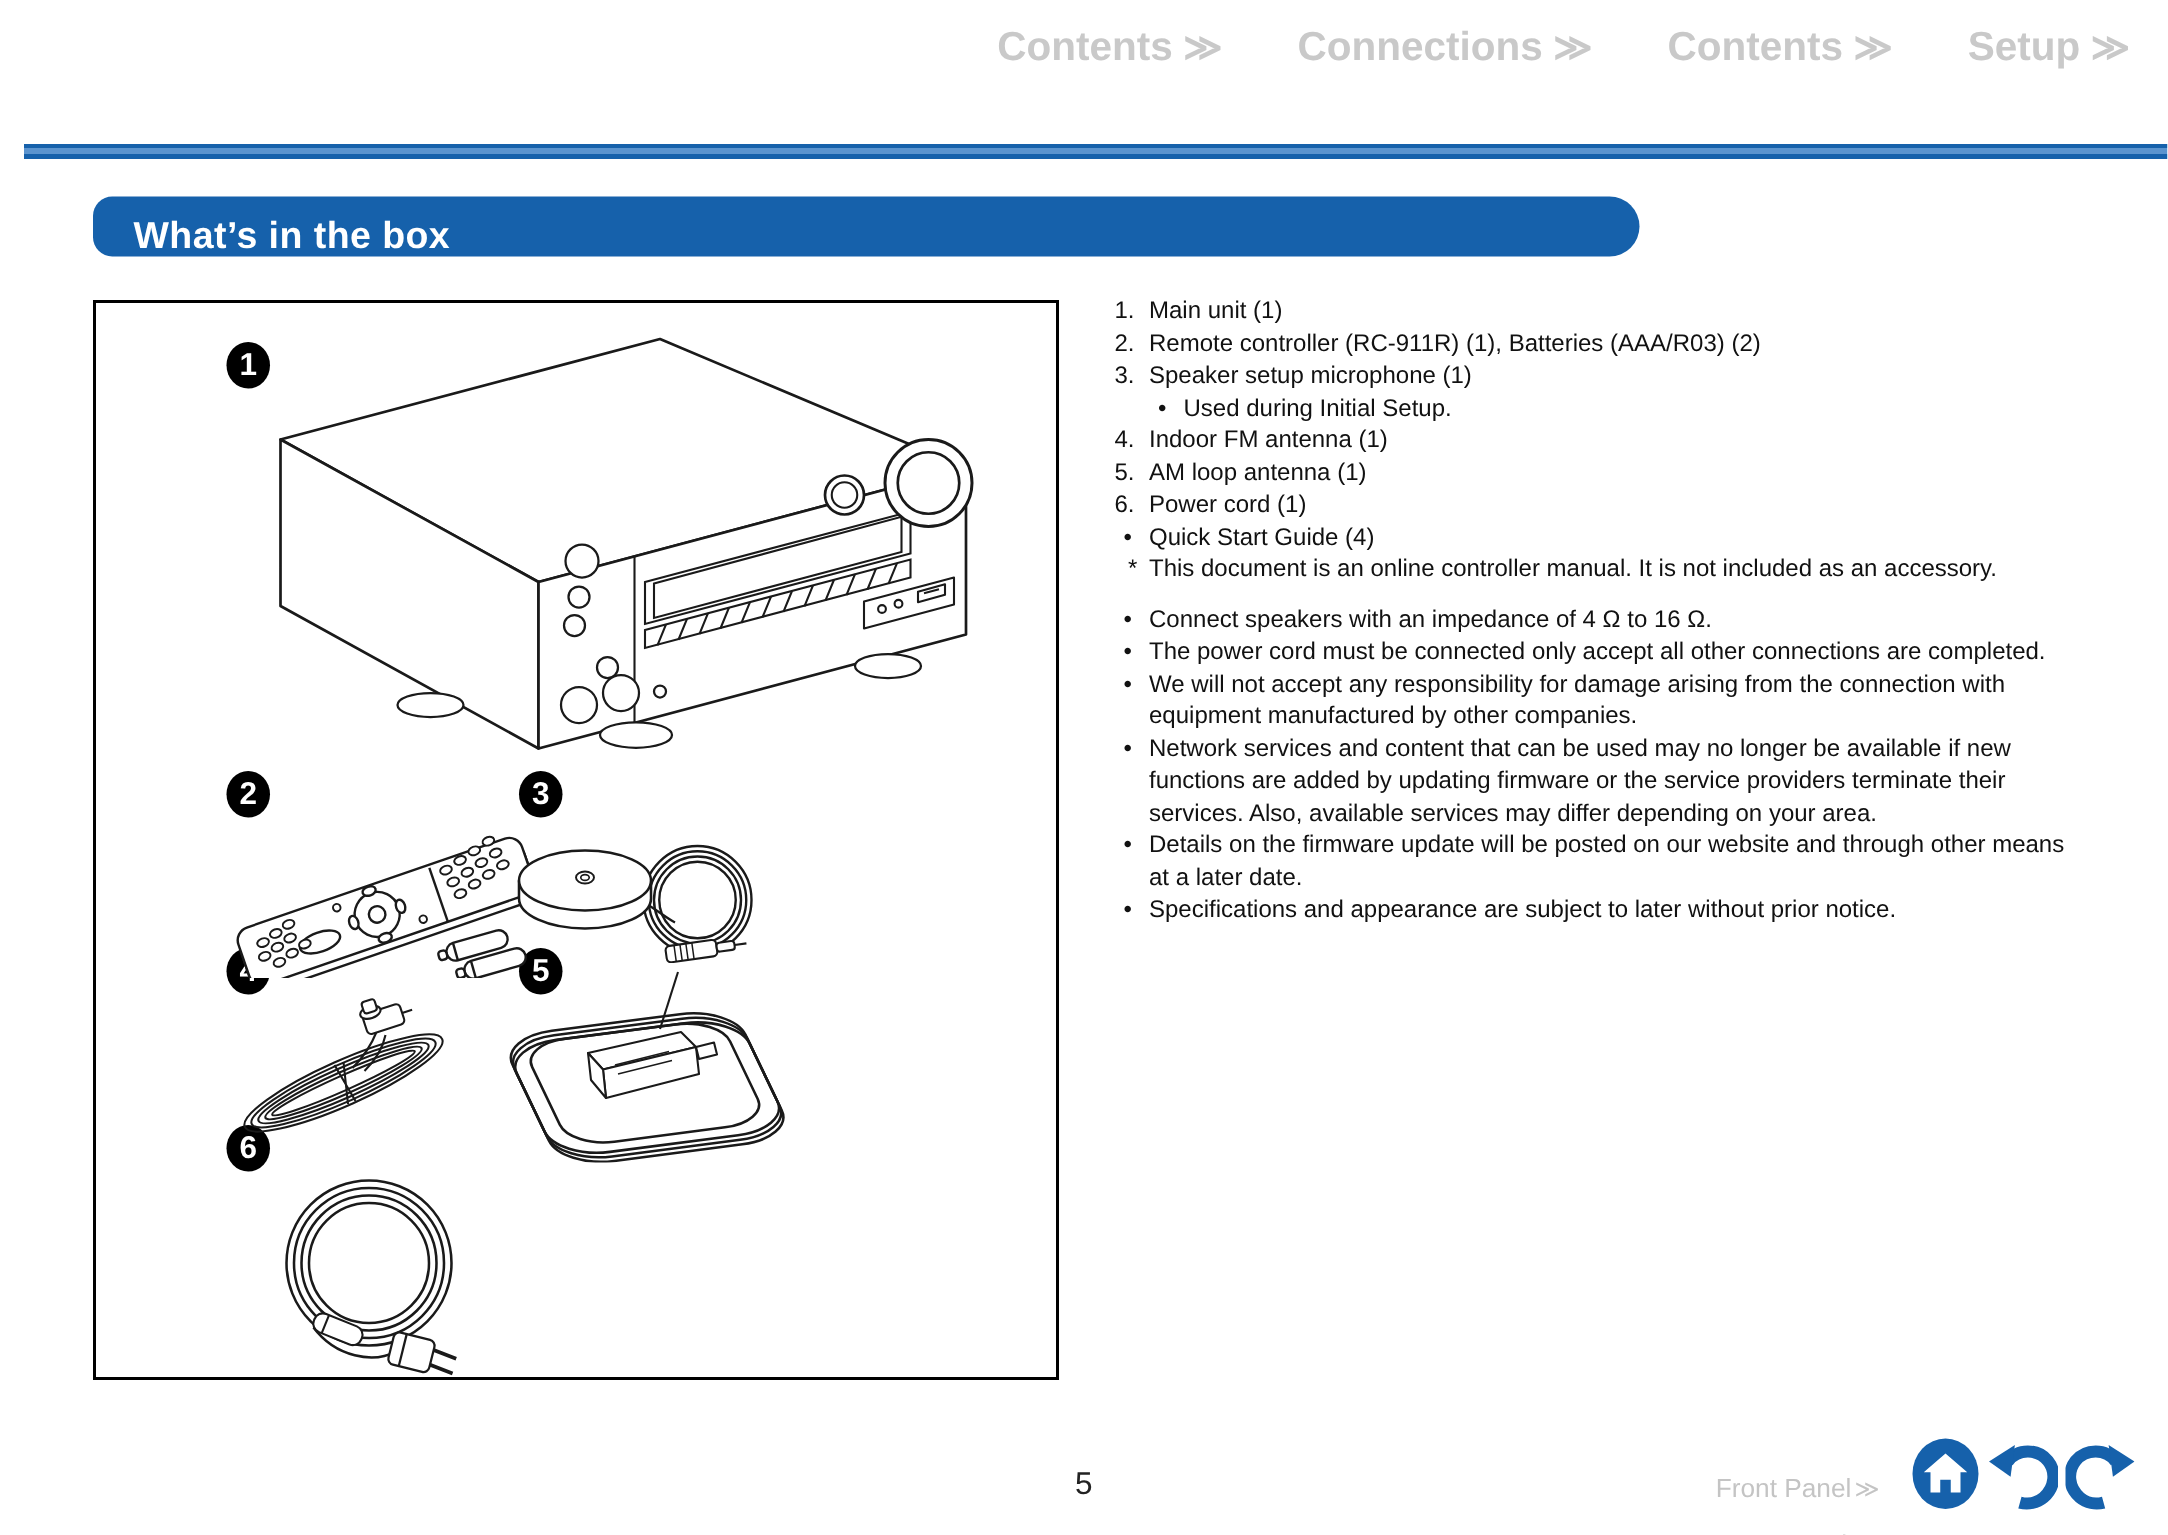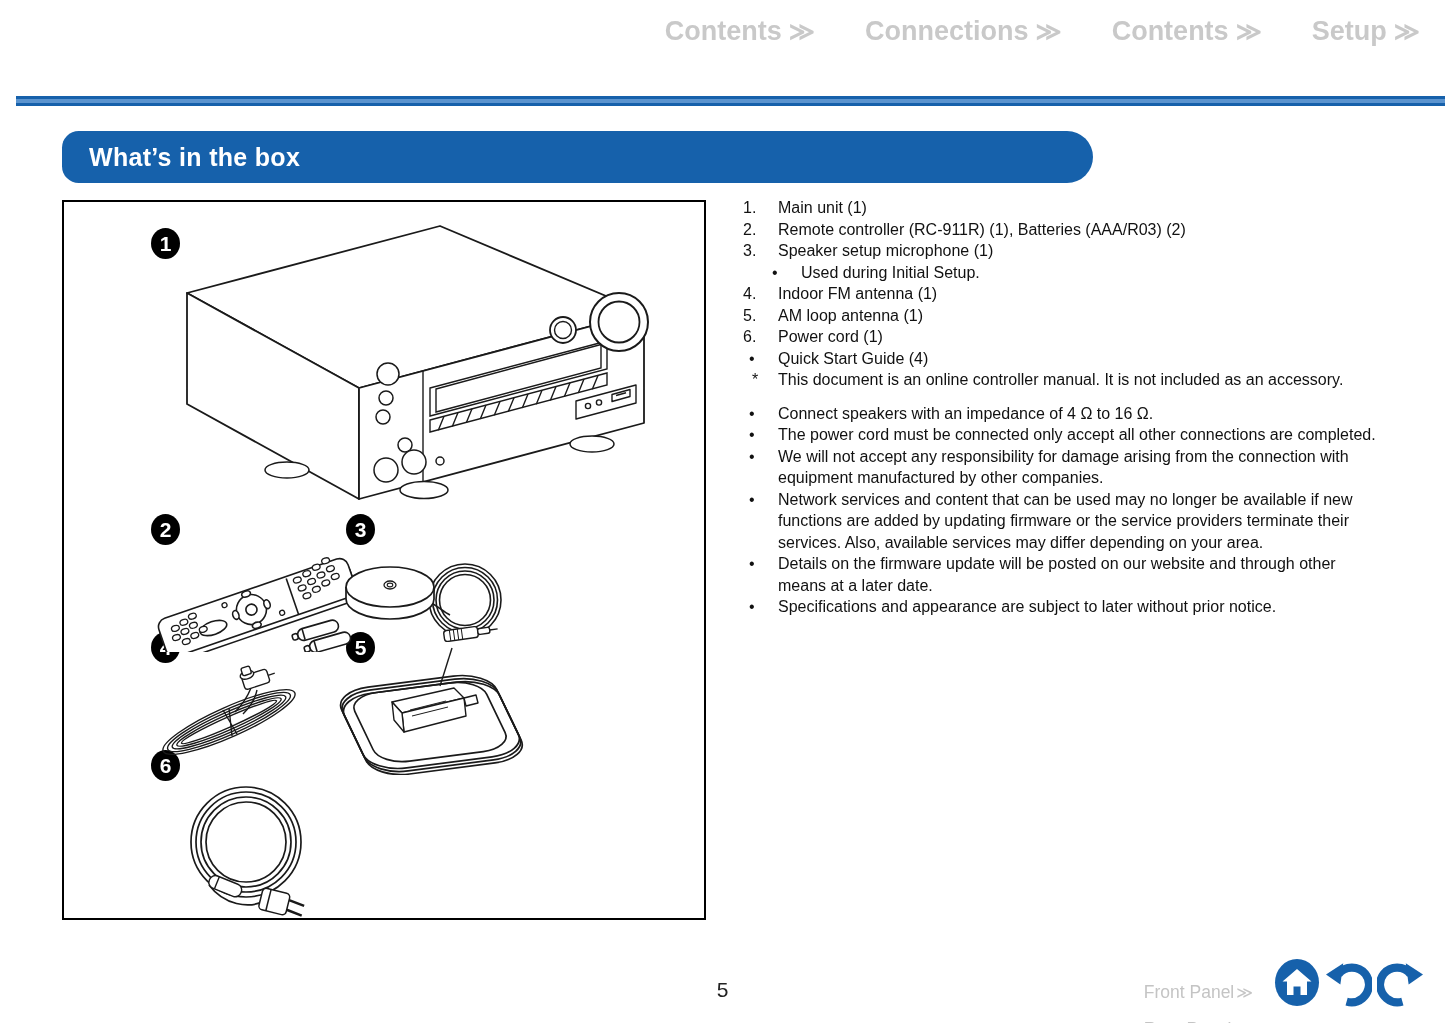--- a/index.html
+++ b/index.html
@@ -11,21 +11,21 @@
   .top-nav { position:absolute; top:16px; right:25px; display:flex; gap:17px;
              font-size:27px; font-weight:bold; color:#c9c9c9; }
   .top-nav .nav-item { display:flex; align-items:baseline; cursor:pointer;margin-left:33px; }
   .top-nav .chev { margin-left:7px; font-size:25px; }
 
   
   .rule { position:absolute; left:16px; right:0; top:96px; height:10px;
           background:linear-gradient(to bottom,#1661ab 0 30%, #5b94cf 30% 70%, #1661ab 70% 100%); }
 
   
-  .title-bar { position:absolute; left:62px; top:131px; width:1031px; height:52px;
+  .title-bar { position:absolute; left:62px; top:131px; width:1031px; height:40px;
                background:#1661ab; border-radius:18px 28px 28px 18px;
                color:#fff; font-size:25px; font-weight:bold; line-height:52px;
                padding-left:27px; letter-spacing:.3px; }
 
   
   .illus-box { position:absolute; left:62px; top:200px; width:644px; height:720px;
                border:2px solid #000; background:#fff; }
   .illus-box svg { position:absolute; }
   .badge { position:absolute; width:29px; height:31px; background:#000; color:#fff;
            border-radius:50%; font-size:21px; font-weight:bold; text-align:center;
@@ -35,21 +35,21 @@
   .badge.b5{left:282px;top:430px;} .badge.b6{left:87px; top:548px;}
   .art-receiver{left:58px; top:16px;}  .art-remote{left:75px; top:330px;}
   .art-mic{left:268px; top:340px;}     .art-fm{left:75px; top:448px;}
   .art-am{left:270px; top:438px;}      .art-cord{left:100px; top:565px;}
 
   
   .accessories { position:absolute; left:743px; top:197px; width:642px;
                  font-size:16px; line-height:21.5px; color:#111; }
   .row { display:flex; align-items:flex-start; }
   .row .m { flex:0 0 23px; }
-  .row .t { flex:1;margin-left:12px; }
+  .row .t { flex:1; }
   .row.b .m  { flex:0 0 23px; padding-left:6px; }   
   .row.sub   { margin-left:29px; }                  
   .row.sub .m{ flex:0 0 17px; }
   .row.star  { margin-left:9px; }
   .row.star .m{ flex:0 0 14px; }
   .notes { margin-top:12px; }
 
   
   .page-num { position:absolute; left:0; width:100%; top:978px; text-align:center;
               font-size:21px; color:#222; }

